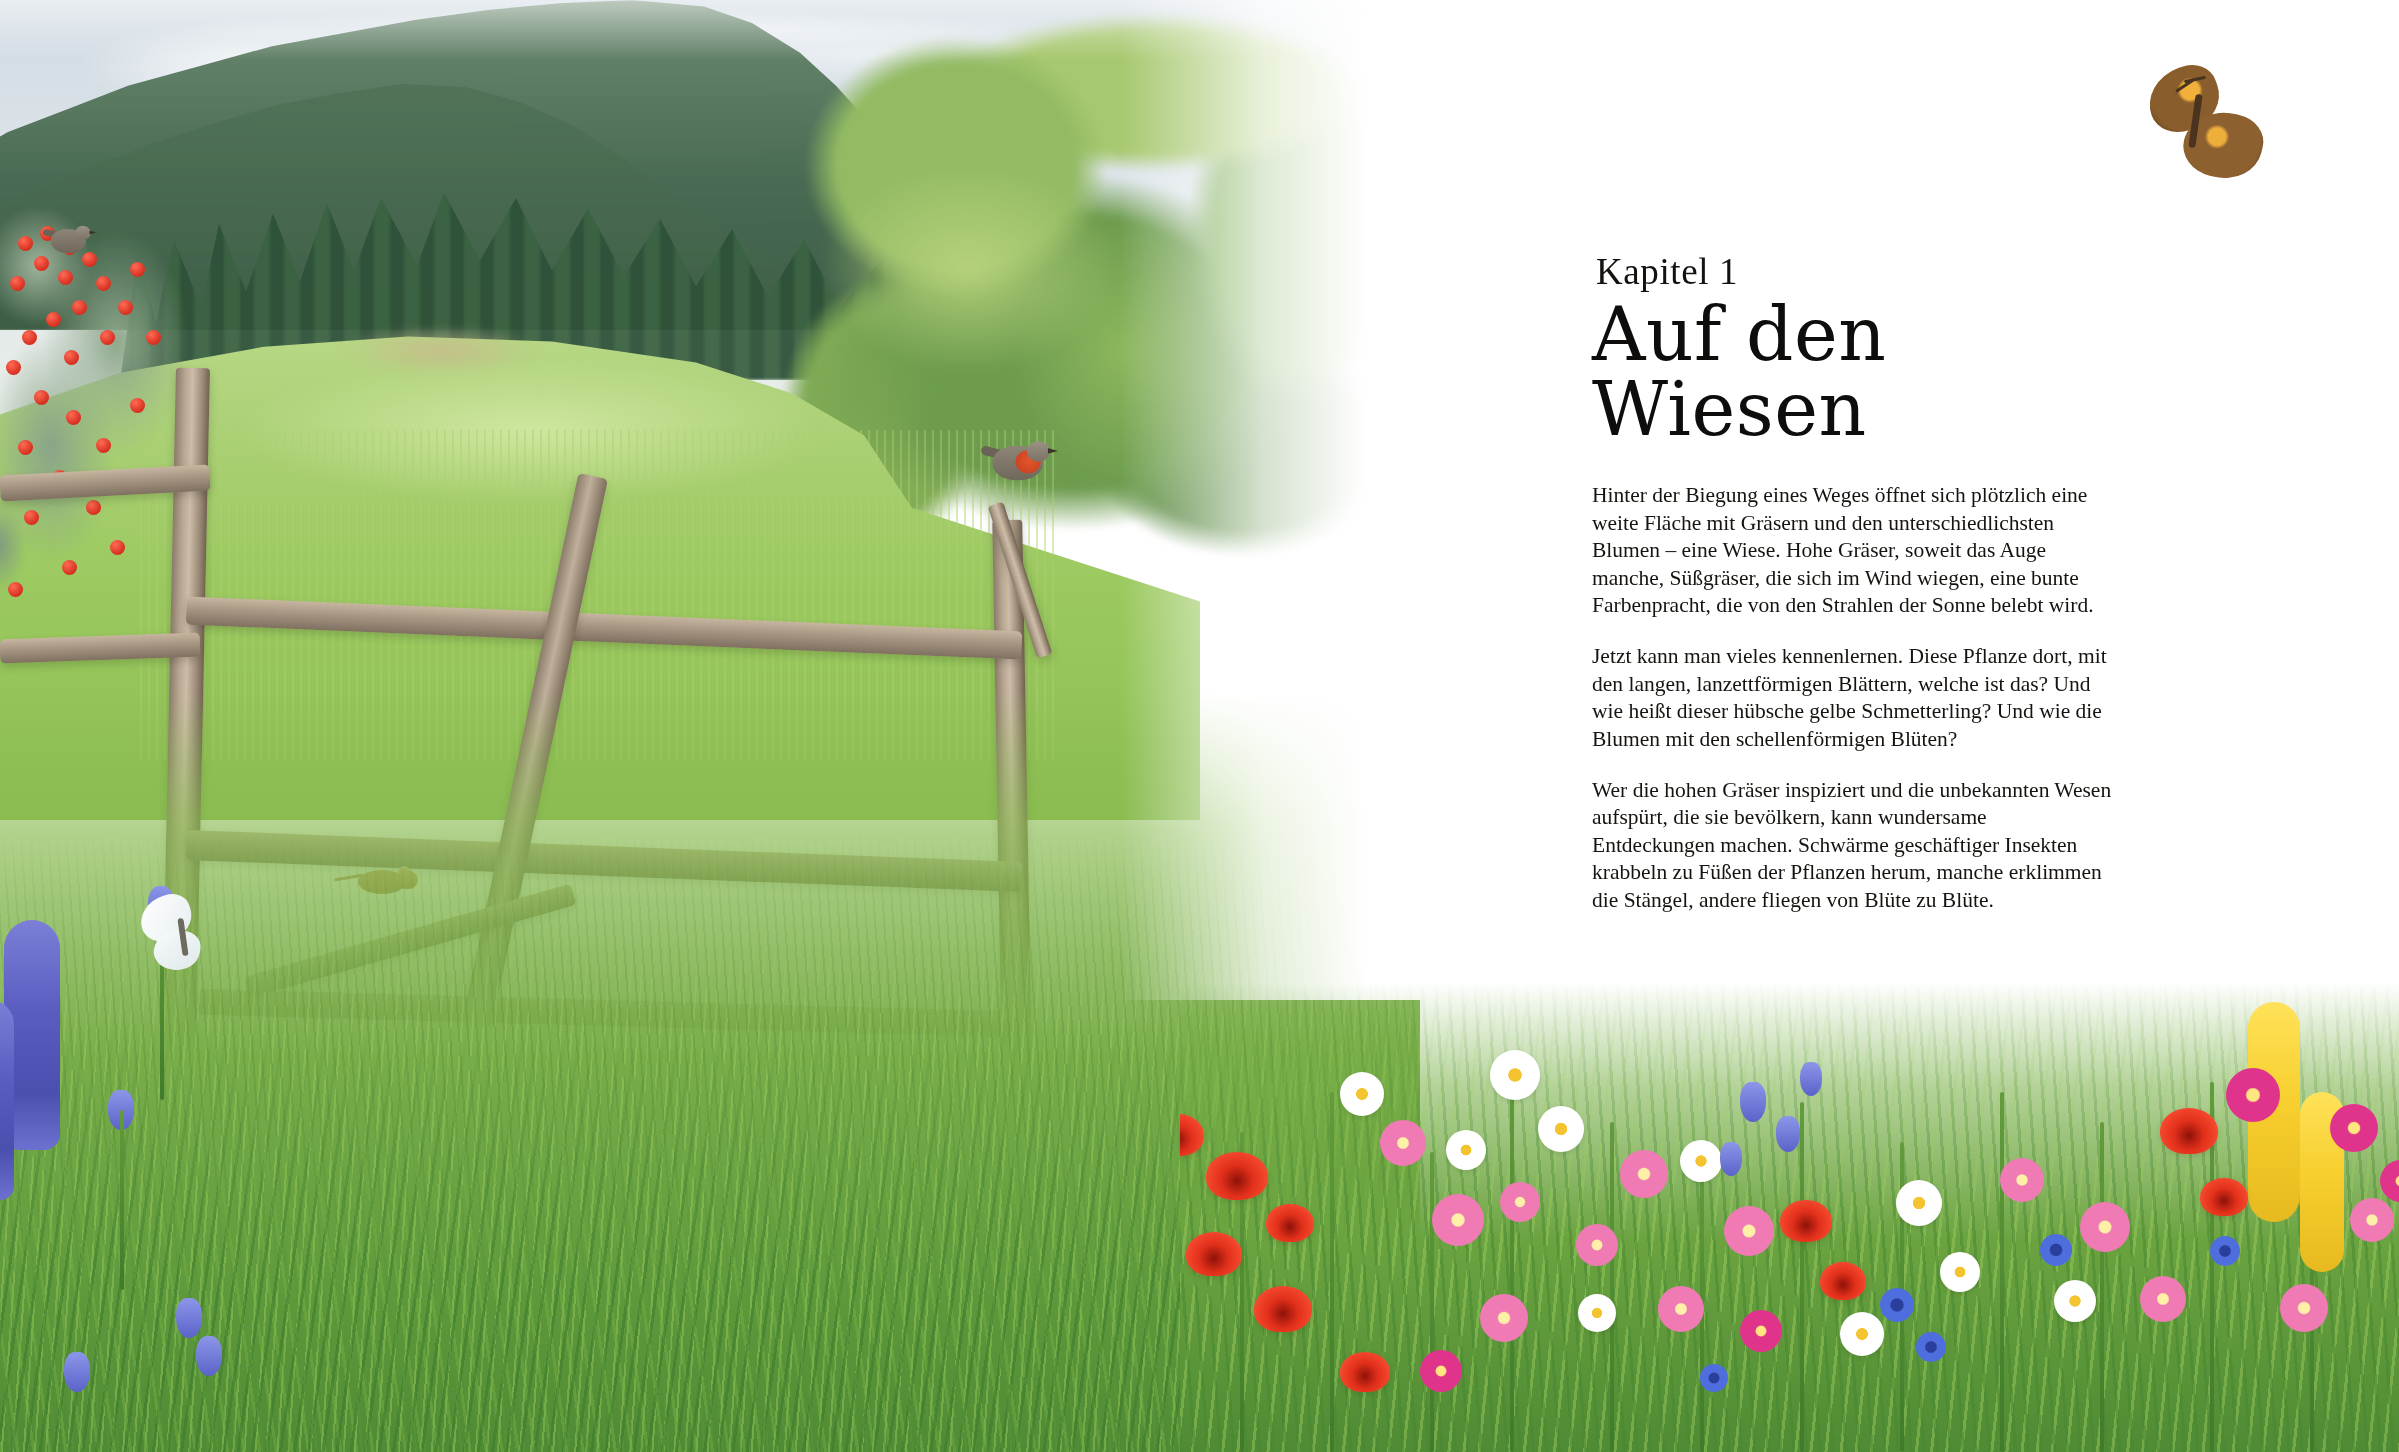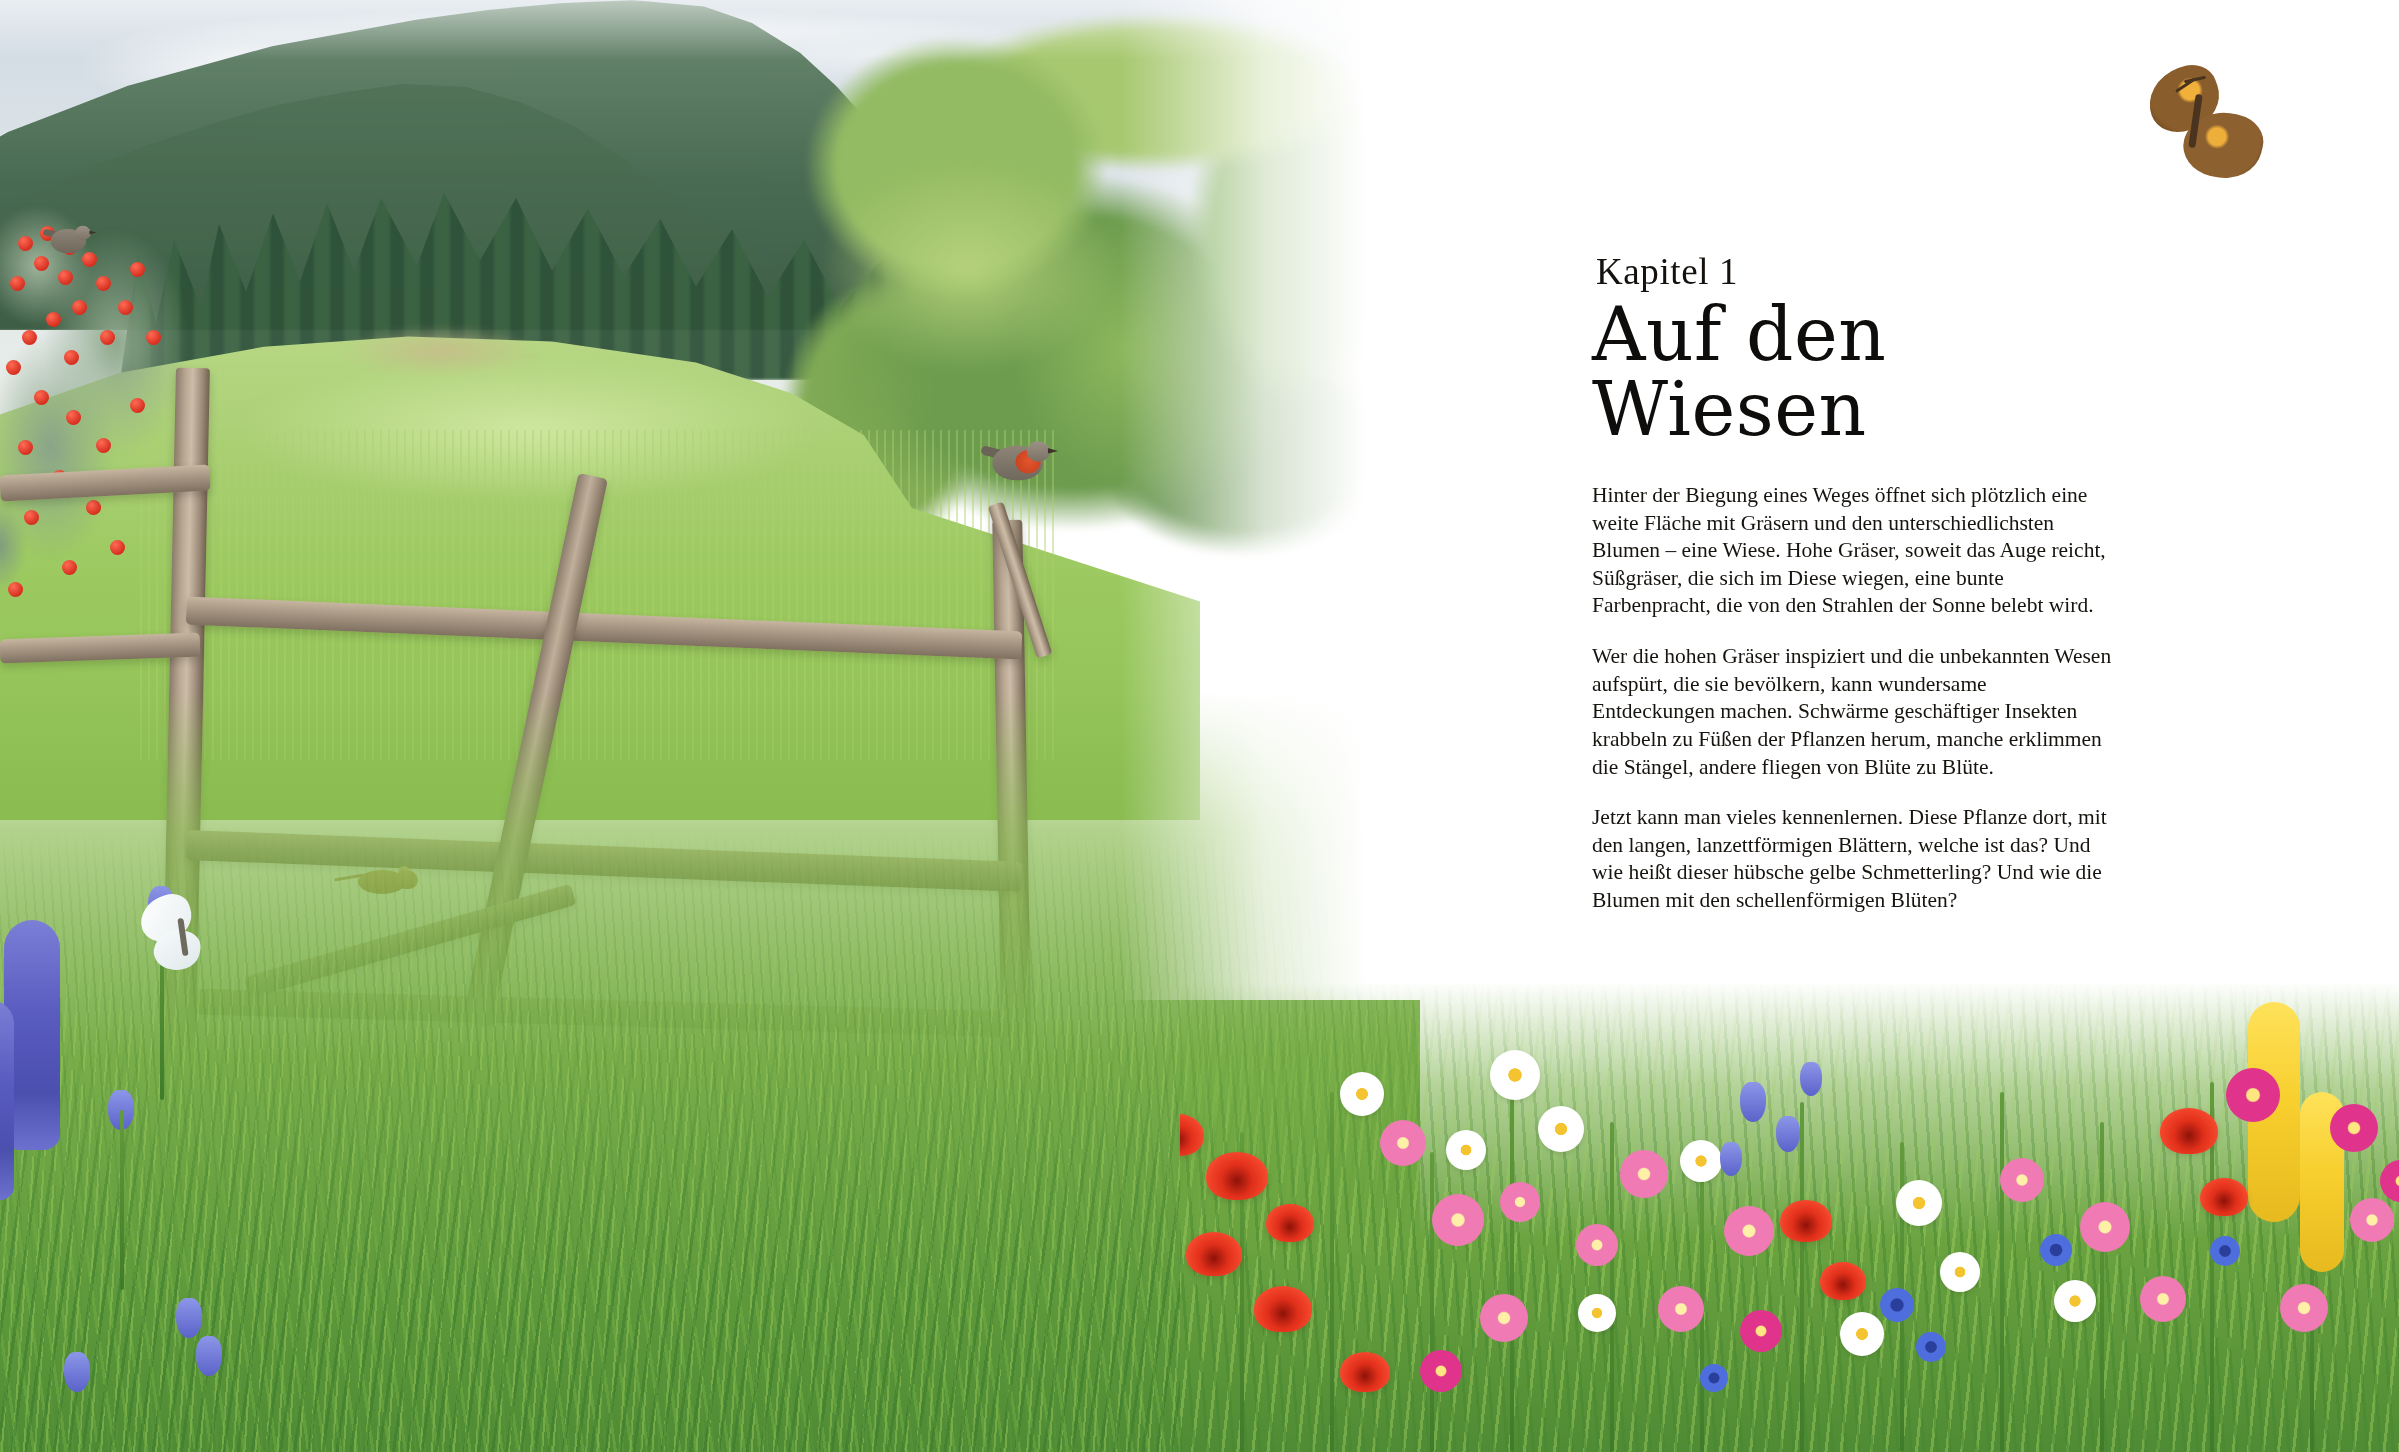--- a/index.html
+++ b/index.html
@@ -396,18 +396,18 @@
     <span class="bf-wing" style="left:44px;top:44px;width:78px;height:66px;
         background:radial-gradient(circle at 40% 40%, #eeae3a 0 14%, #8d6030 20% 70%, #5b3a1b 100%);transform:rotate(14deg);"></span>
     <span style="position:absolute;left:52px;top:26px;width:7px;height:54px;border-radius:4px;background:#4a3420;transform:rotate(8deg);"></span>
     <span style="position:absolute;left:34px;top:16px;width:22px;height:3px;background:#4a3420;transform:rotate(-34deg);border-radius:2px;"></span>
     <span style="position:absolute;left:44px;top:10px;width:22px;height:3px;background:#4a3420;transform:rotate(-12deg);border-radius:2px;"></span>
   </div>
 
   <div class="textcol">
     <p class="kapitel">Kapitel 1</p>
     <h1 class="chapter-title">Auf den Wiesen</h1>
-    <p class="body-p">Hinter der Biegung eines Weges öffnet sich plötzlich eine weite Fläche mit Gräsern und den unterschiedlichsten Blumen – eine Wiese. Hohe Gräser, soweit das Auge reicht, Süßgräser, die sich im Diese wiegen, eine bunte Farbenpracht, die von den Strahlen der Sonne belebt wird.</p>
+    <p class="body-p">Hinter der Biegung eines Weges öffnet sich plötzlich eine weite Fläche mit Gräsern und den unterschiedlichsten Blumen – eine Wiese. Hohe Gräser, soweit das Auge manche, Süßgräser, die sich im Wind wiegen, eine bunte Farbenpracht, die von den Strahlen der Sonne belebt wird.</p>
+    <p class="body-p">Jetzt kann man vieles kennenlernen. Diese Pflanze dort, mit den langen, lanzettförmigen Blättern, welche ist das? Und wie heißt dieser hübsche gelbe Schmetterling? Und wie die Blumen mit den schellenförmigen Blüten?</p>
     <p class="body-p">Wer die hohen Gräser inspiziert und die unbekannten Wesen aufspürt, die sie bevölkern, kann wundersame Entdeckungen machen. Schwärme geschäftiger Insekten krabbeln zu Füßen der Pflanzen herum, manche erklimmen die Stängel, andere fliegen von Blüte zu Blüte.</p>
-    <p class="body-p">Jetzt kann man vieles kennenlernen. Diese Pflanze dort, mit den langen, lanzettförmigen Blättern, welche ist das? Und wie heißt dieser hübsche gelbe Schmetterling? Und wie die Blumen mit den schellenförmigen Blüten?</p>
   </div>
 
 </div>
 
 </body></html>

